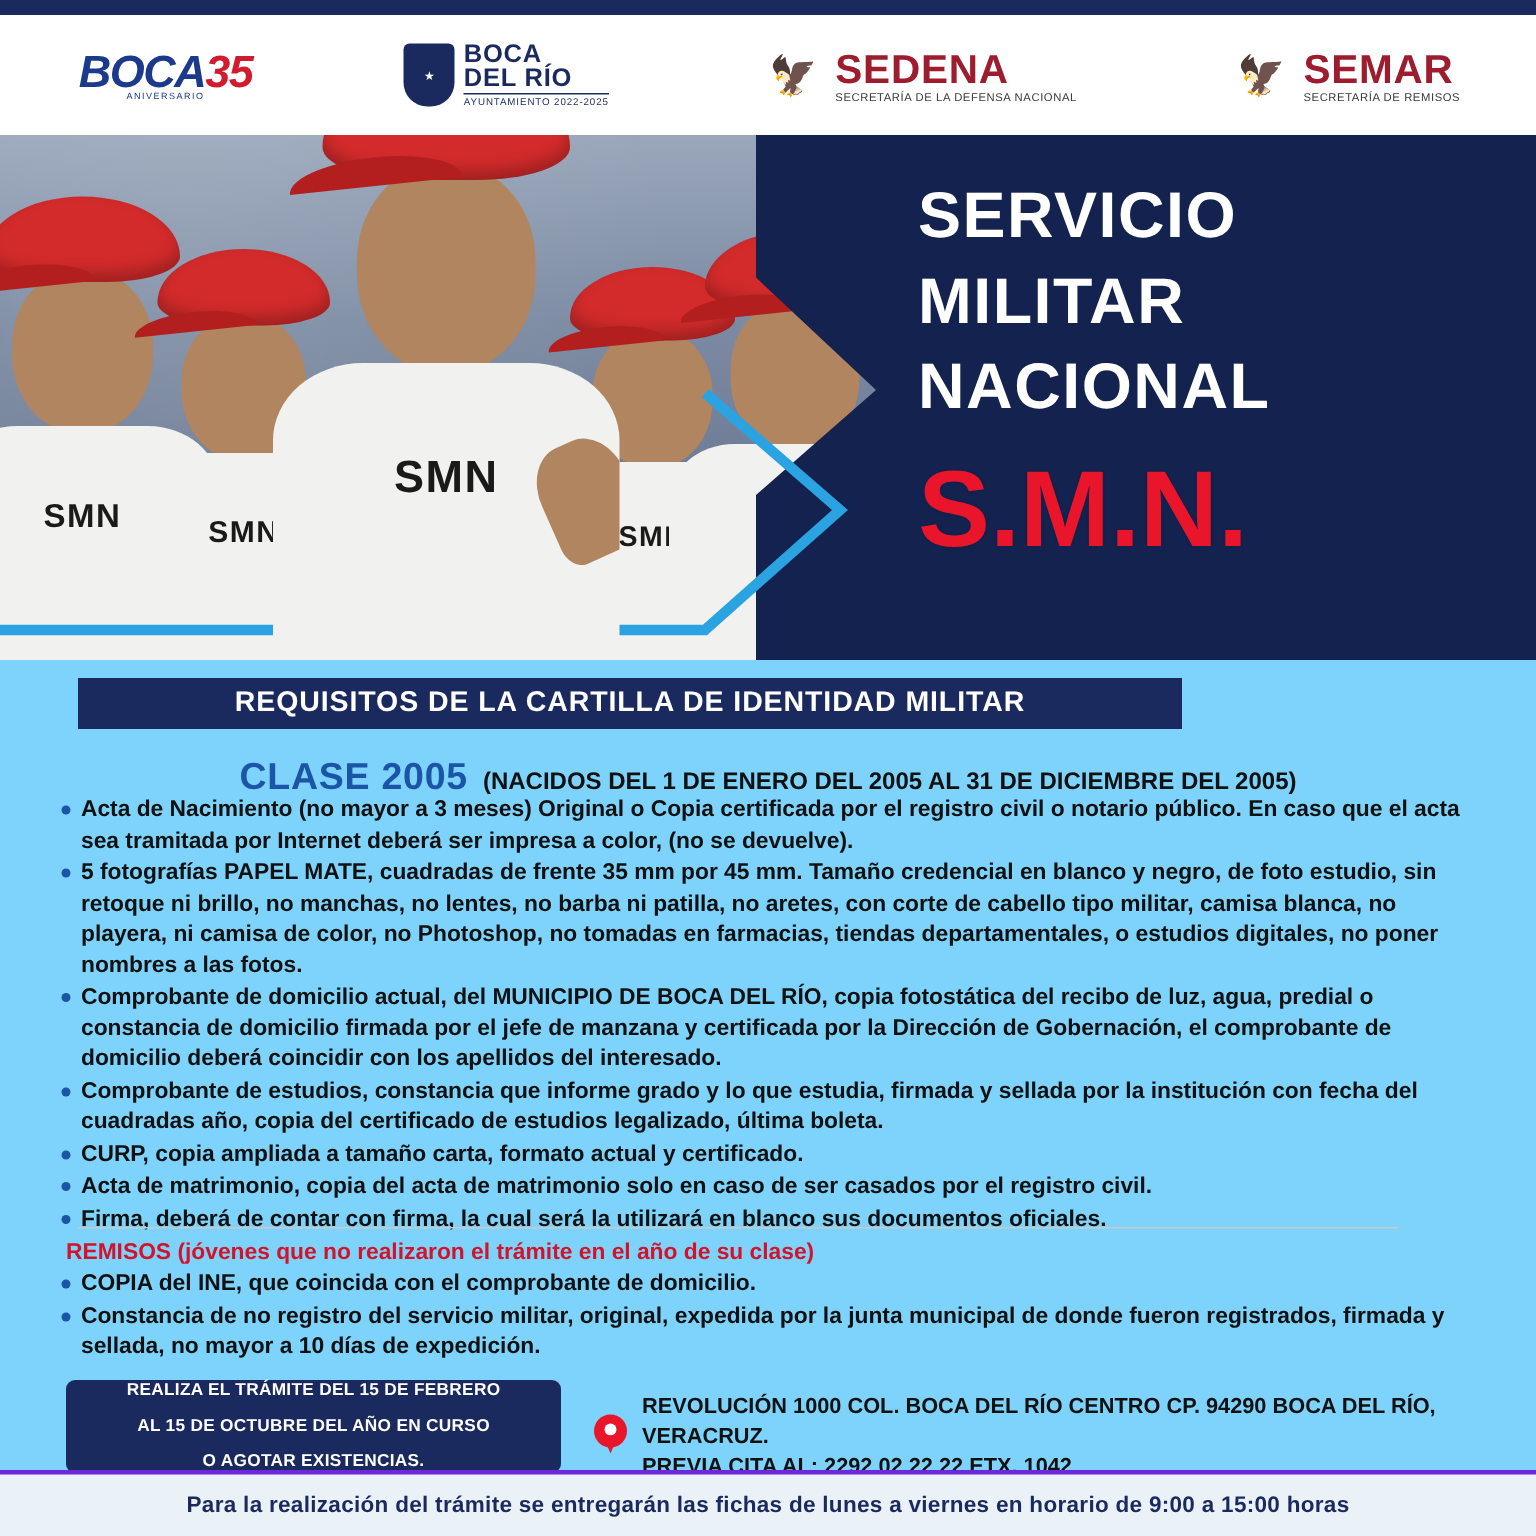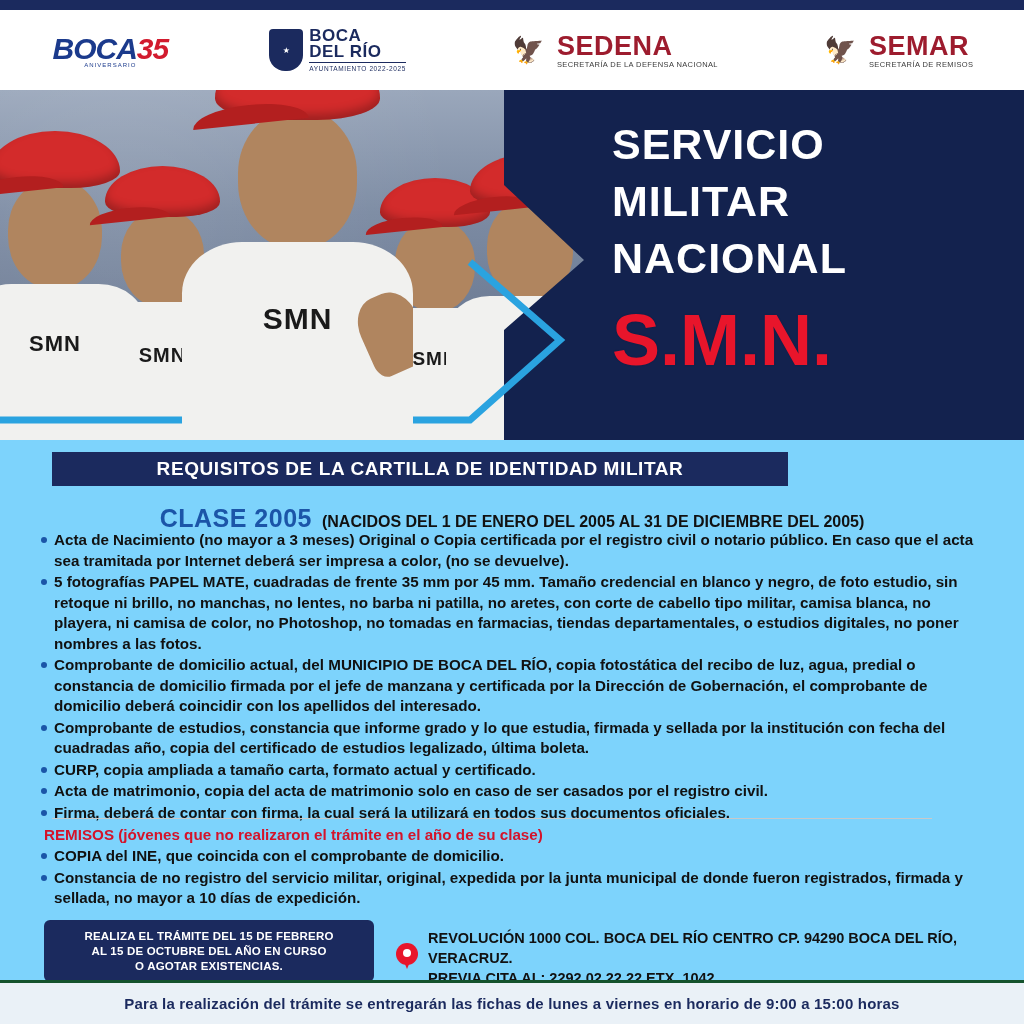--- a/index.html
+++ b/index.html
@@ -179,21 +179,21 @@
     position: absolute; top: 826px; left: 44px;
     color: #d4132a; font-weight: bold; font-size: 15.2px;
   }
   .remisos {
     position: absolute; top: 846px; left: 40px; width: 950px;
   }
   
   .footer-box {
     position: absolute; top: 920px; left: 44px; width: 330px; height: 62px;
     background: #1b2a5e; border-radius: 6px;
-    display: flex; flex-direction: column; align-items: center; justify-content: center;
+    display: flex; flex-direction: column; align-items: center; justify-content: space-between;
     color: #fff; font-weight: bold; font-size: 11.5px; line-height: 15px;
     text-align: center; letter-spacing: .2px;
   }
   .addr {
     position: absolute; top: 928px; left: 396px; width: 600px;
     display: flex; align-items: center; gap: 10px;
   }
   .pin {
     width: 22px; height: 30px; flex: 0 0 22px; position: relative;
   }
@@ -210,21 +210,21 @@
     position: absolute; top: 6px; left: 7px; width: 8px; height: 8px;
     background: #fff; border-radius: 50%; display: block;
   }
   .addr-text div {
     font-size: 14.5px; font-weight: bold; color: #111; line-height: 20px;
   }
   .bottom-strip {
     position: absolute; bottom: 0; left: 0; width: 1024px; height: 44px;
     background: #eaf1f7;
     display: flex; align-items: center; justify-content: center;
-    border-top: 3px solid #14532d;
+    border-top: 3px solid #6d28d9;
   }
   .bottom-strip span {
     font-size: 15px; font-weight: bold; color: #1b2a5e; letter-spacing: .2px;
   }
 </style>
 </head>
 <body>
 
 <div class="poster">
 
@@ -338,21 +338,21 @@
     <span class="clase-sub">(NACIDOS DEL 1 DE ENERO DEL 2005 AL 31 DE DICIEMBRE DEL 2005)</span>
   </div>
 
   <div class="reqs">
     <div class="item">Acta de Nacimiento (no mayor a 3 meses) Original o Copia certificada por el registro civil o notario público. En caso que el acta sea tramitada por Internet deberá ser impresa a color, (no se devuelve).</div>
     <div class="item">5 fotografías PAPEL MATE, cuadradas de frente 35 mm por 45 mm. Tamaño credencial en blanco y negro, de foto estudio, sin retoque ni brillo, no manchas, no lentes, no barba ni patilla, no aretes, con corte de cabello tipo militar, camisa blanca, no playera, ni camisa de color, no Photoshop, no tomadas en farmacias, tiendas departamentales, o estudios digitales, no poner nombres a las fotos.</div>
     <div class="item">Comprobante de domicilio actual, del MUNICIPIO DE BOCA DEL RÍO, copia fotostática del recibo de luz, agua, predial o constancia de domicilio firmada por el jefe de manzana y certificada por la Dirección de Gobernación, el comprobante de domicilio deberá coincidir con los apellidos del interesado.</div>
     <div class="item">Comprobante de estudios, constancia que informe grado y lo que estudia, firmada y sellada por la institución con fecha del cuadradas año, copia del certificado de estudios legalizado, última boleta.</div>
     <div class="item">CURP, copia ampliada a tamaño carta, formato actual y certificado.</div>
     <div class="item">Acta de matrimonio, copia del acta de matrimonio solo en caso de ser casados por el registro civil.</div>
-    <div class="item">Firma, deberá de contar con firma, la cual será la utilizará en todos sus documentos oficiales.</div>
+    <div class="item">Firma, deberá de contar con firma, la cual será la utilizará en blanco sus documentos oficiales.</div>
   </div>
 
   <div class="divider"></div>
 
   <div class="remisos-title">REMISOS (jóvenes que no realizaron el trámite en el año de su clase)</div>
 
   <div class="remisos">
     <div class="item">COPIA del INE, que coincida con el comprobante de domicilio.</div>
     <div class="item">Constancia de no registro del servicio militar, original, expedida por la junta municipal de donde fueron registrados, firmada y sellada, no mayor a 10 días de expedición.</div>
   </div>

